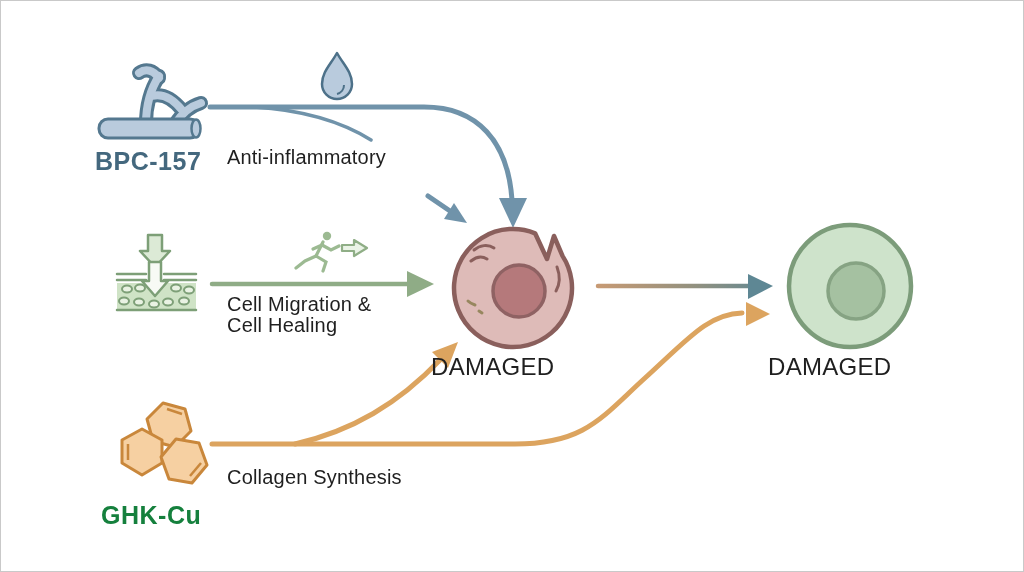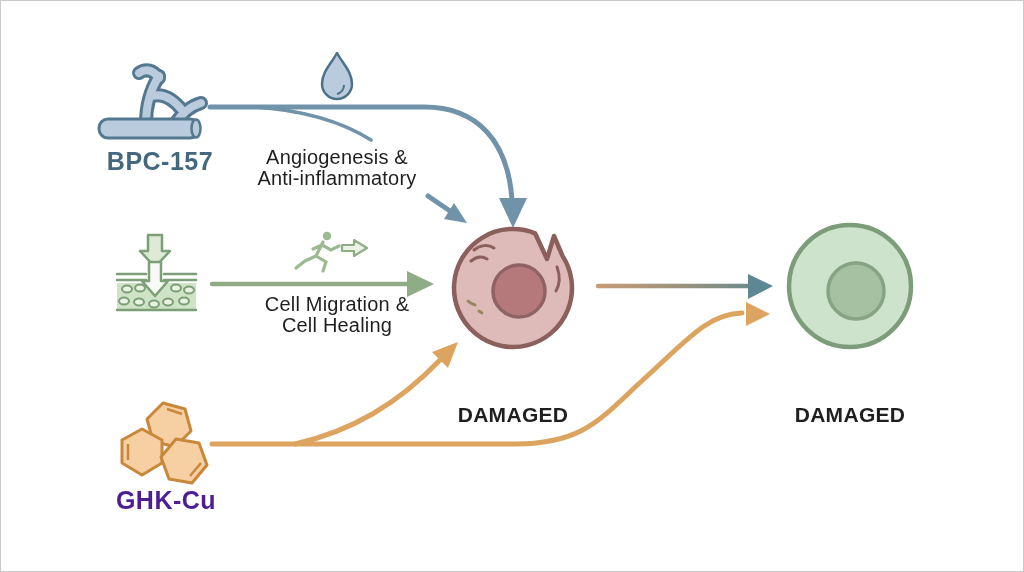--- a/index.html
+++ b/index.html
@@ -2,27 +2,27 @@
 <html><head>
 <meta charset="utf-8">
 <style>
   html,body{margin:0;padding:0;background:#e9e9e9;}
   #stage{
     position:relative;width:1024px;height:572px;background:#ffffff;
     font-family:"Liberation Sans",sans-serif;overflow:hidden;
     box-shadow:inset 0 0 0 1px #c9c9c9;
   }
   #art{position:absolute;left:0;top:0;}
-  .txt{position:absolute;text-align:center;color:#1f1f1f;}
+  .txt{position:absolute;text-align:left;color:#1f1f1f;}
   .effect{font-size:20px;font-weight:500;line-height:21px;letter-spacing:0.2px;}
   .peptide{font-size:25px;font-weight:bold;letter-spacing:0.5px;}
-  .node{font-size:21px;font-weight:bold;line-height:23px;letter-spacing:0.3px;margin-top:48px;}
+  .node{font-size:24px;font-weight:normal;line-height:23px;letter-spacing:0.3px;}
   .c-bpc{color:#44687e;}
   .c-tb{color:#6e926c;}
-  .c-ghk{color:#4c1d95;}
+  .c-ghk{color:#15803d;margin-top:15px;}
 </style>
 </head>
 <body>
 
 <div id="stage">
 
   <svg id="art" width="1024" height="572" viewBox="0 0 1024 572">
     <defs>
       <linearGradient id="ga" x1="598" y1="0" x2="770" y2="0" gradientUnits="userSpaceOnUse">
         <stop offset="0" stop-color="#c79a74"></stop>
@@ -143,33 +143,33 @@
 
     <g>
       <circle cx="850" cy="286" r="61" fill="#cee3cb" stroke="#7c9c7a" stroke-width="4.5"></circle>
       <circle cx="856" cy="291" r="28" fill="#a5c1a1" stroke="#86a383" stroke-width="3.5"></circle>
     </g>
   </svg>
 
   <div class="txt peptide c-bpc" style="left:95px;top:147px;width:130px;">BPC-157</div>
 
   <div class="txt effect" style="left:227px;top:147px;width:220px;">
-    <div>Angiogenesis &amp;</div>
     <div>Anti-inflammatory</div>
   </div>
 
 
   <div class="txt effect" style="left:227px;top:294px;width:220px;">
     <div>Cell Migration &amp;</div>
     <div>Cell Healing</div>
   </div>
 
   <div class="txt peptide c-ghk" style="left:101px;top:486px;width:130px;">GHK-Cu</div>
 
   <div class="txt effect" style="left:227px;top:467px;width:220px;">
+    <div>Collagen Synthesis</div>
   </div>
 
   <div class="txt node" style="left:431px;top:355px;width:164px;">
     <div>DAMAGED</div>
   </div>
 
   <div class="txt node" style="left:768px;top:355px;width:164px;">
     <div>DAMAGED</div>
   </div>
 

